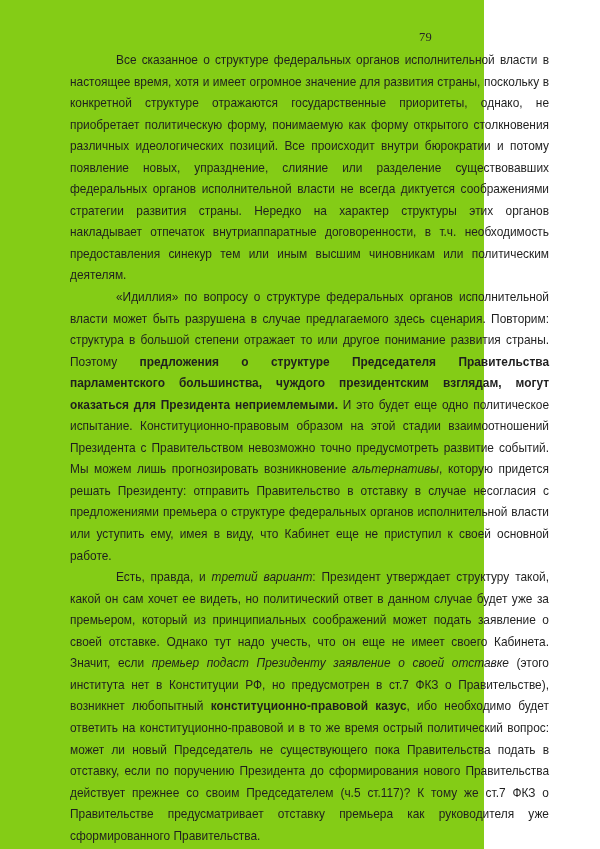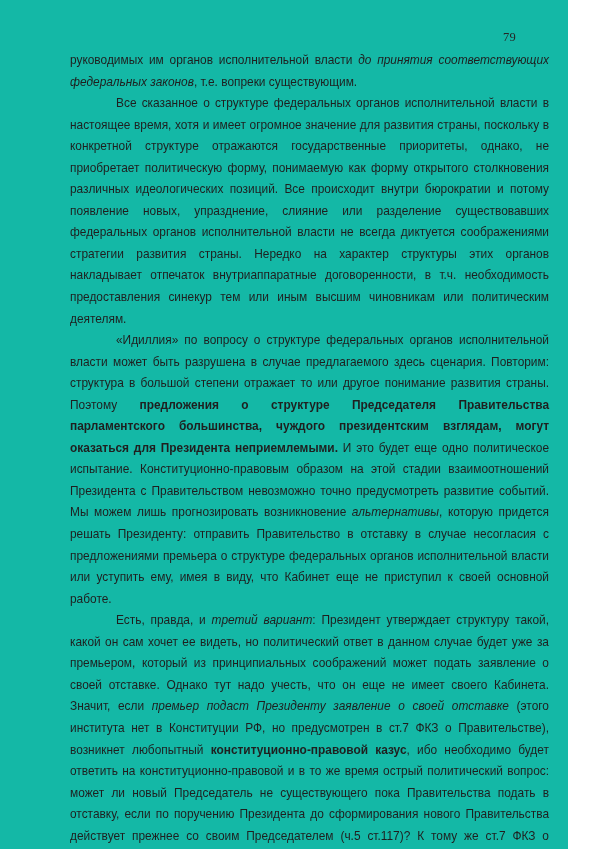--- a/index.html
+++ b/index.html
@@ -9,23 +9,23 @@
   }
   body {
     width: 600px;
     height: 849px;
     font-family: "Liberation Sans", "DejaVu Sans", sans-serif;
     color: #1c1c1c;
     overflow: hidden;
   }
   .page {
     position: relative;
-    width: 568px;
+    width: 484px;
     height: 849px;
-    background: #14b8a6;
+    background: #84cc16;
   }
   .page-number {
     position: absolute;
     top: 30px;
     right: 52px;
     font-family: "Liberation Serif", "DejaVu Serif", serif;
     font-size: 12.5px;
     color: #262626;
     letter-spacing: 0.2px;
   }
@@ -54,19 +54,18 @@
   b, .bold { font-weight: bold; }
 </style>
 </head>
 <body>
 
 <div class="page">
 
   <div class="page-number">79</div>
 
   <div class="body-text">
-      <p class="no-indent"><span>руководимых им органов исполнительной власти </span><i>до принятия соответствующих федеральных законов</i><span>, т.е. вопреки существующим.</span></p>
       <p><span>Все сказанное о структуре федеральных органов исполнительной власти в настоящее время, хотя и имеет огромное значение для развития страны, поскольку в конкретной структуре отражаются государственные приоритеты, однако, не приобретает политическую форму, понимаемую как форму открытого столкновения различных идеологических позиций. Все происходит внутри бюрократии и потому появление новых, упразднение, слияние или разделение существовавших федеральных органов исполнительной власти не всегда диктуется соображениями стратегии развития страны. Нередко на характер структуры этих органов накладывает отпечаток внутриаппаратные договоренности, в т.ч. необходимость предоставления синекур тем или иным высшим чиновникам или политическим деятелям.</span></p>
       <p><span>«Идиллия» по вопросу о структуре федеральных органов исполнительной власти может быть разрушена в случае предлагаемого здесь сценария. Повторим: структура в большой степени отражает то или другое понимание развития страны. Поэтому </span><b>предложения о структуре Председателя Правительства парламентского большинства, чуждого президентским взглядам, могут оказаться для Президента неприемлемыми.</b><span> И это будет еще одно политическое испытание. Конституционно-правовым образом на этой стадии взаимоотношений Президента с Правительством невозможно точно предусмотреть развитие событий. Мы можем лишь прогнозировать возникновение </span><i>альтернативы</i><span>, которую придется решать Президенту: отправить Правительство в отставку в случае несогласия с предложениями премьера о структуре федеральных органов исполнительной власти или уступить ему, имея в виду, что Кабинет еще не приступил к своей основной работе.</span></p>
       <p><span>Есть, правда, и </span><i>третий вариант</i><span>: Президент утверждает структуру такой, какой он сам хочет ее видеть, но политический ответ в данном случае будет уже за премьером, который из принципиальных соображений может подать заявление о своей отставке. Однако тут надо учесть, что он еще не имеет своего Кабинета. Значит, если </span><i>премьер подаст Президенту заявление о своей отставке</i><span> (этого института нет в Конституции РФ, но предусмотрен в ст.7 ФКЗ о Правительстве), возникнет любопытный </span><b>конституционно-правовой казус</b><span>, ибо необходимо будет ответить на конституционно-правовой и в то же время острый политический вопрос: может ли новый Председатель не существующего пока Правительства подать в отставку, если по поручению Президента до сформирования нового Правительства действует прежнее со своим Председателем (ч.5 ст.117)? К тому же ст.7 ФКЗ о Правительстве предусматривает отставку премьера как руководителя уже сформированного Правительства.</span></p>
     </div>
 
 </div>
 
 </body></html>

